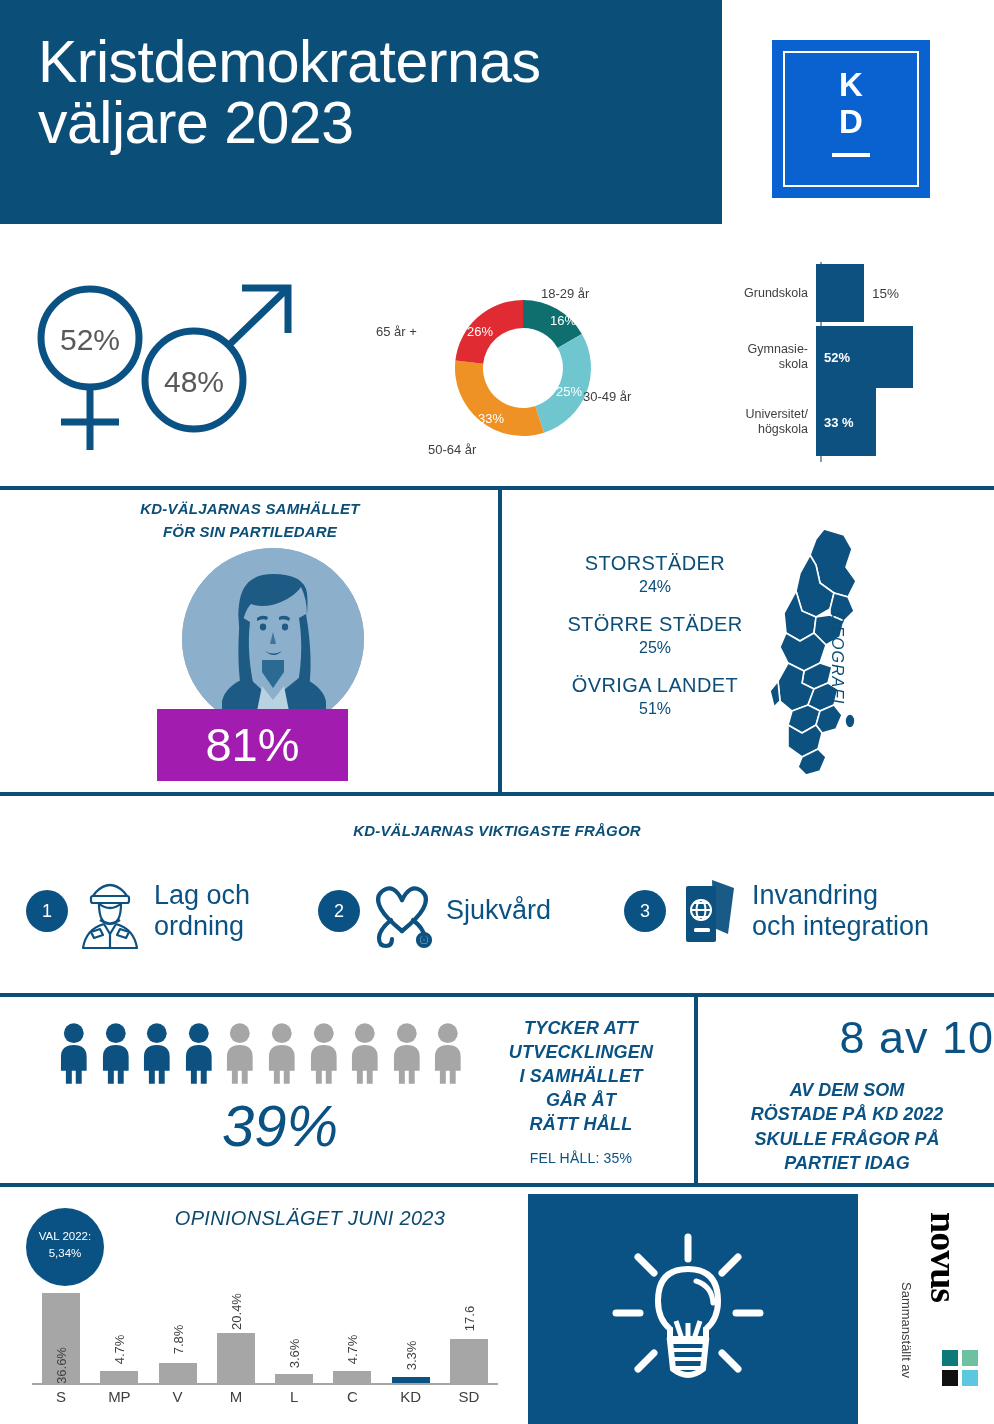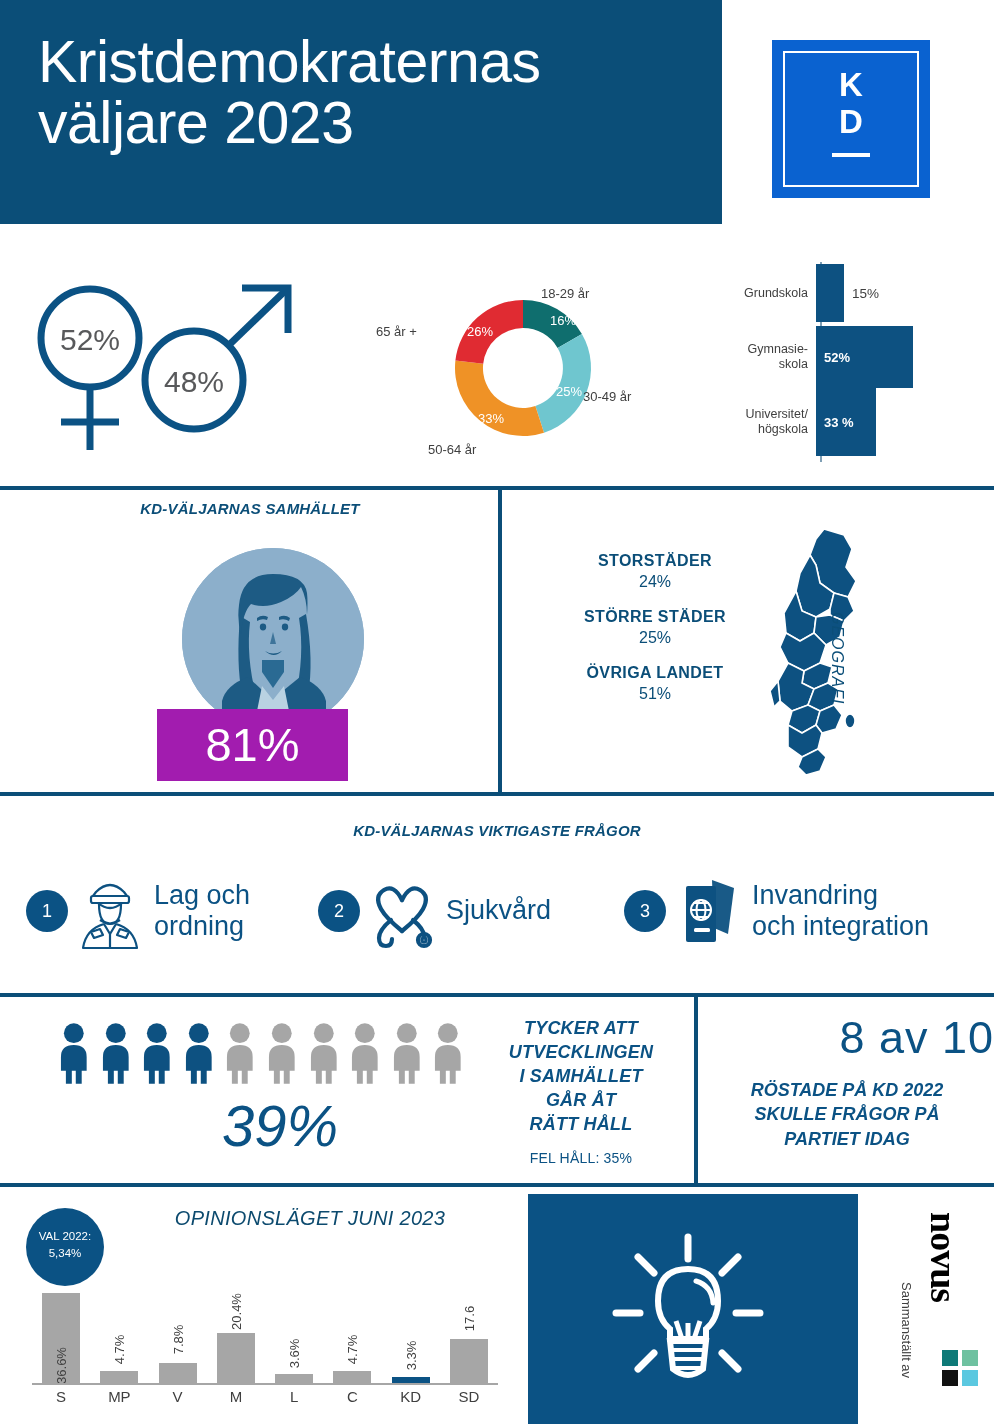--- a/index.html
+++ b/index.html
@@ -76,21 +76,21 @@
     position:absolute; left: 182px; top: 548px; width: 182px; height: 182px;
     background:#8cafcb; border-radius: 50%; overflow: hidden;
   }
   .pct-band {
     position:absolute; left: 157px; top: 709px; width: 191px; height: 72px;
     background:#a21caf; color:#fff; text-align:center;
     font-size: 47px; line-height: 72px;
   }
   .geo-list { position:absolute; left: 560px; top: 552px; width: 190px; text-align:center; }
   .geo-item { margin-bottom: 17px; color:#0b4e78; }
-  .geo-name { font-size: 16px; letter-spacing: .4px; font-weight: bold; }
+  .geo-name { font-size: 20px; letter-spacing: .4px; }
   .geo-val { font-size: 16px; margin-top: 3px; }
   .geo-word {
     position:absolute; left: 846px; top: 612px;
     color:#0b4e78; font-size: 16px; font-style: italic; letter-spacing: 1px;
     transform: rotate(90deg); transform-origin: left top; white-space: nowrap;
   }
   .sweden-map { position:absolute; left: 760px; top: 525px; width: 110px; height: 260px; }
 
   
   .issues { position:absolute; left:0; top: 860px; width: 994px; height: 125px; }
@@ -224,21 +224,21 @@
       <text x="60" y="186" fill="#3f3f3f" font-size="13" font-family="Liberation Sans, sans-serif">50-64 år</text>
       <text x="8" y="68" fill="#3f3f3f" font-size="13" font-family="Liberation Sans, sans-serif">65 år +</text>
     </svg>
   </div>
 
   <div class="edu">
     <div class="edu-axis"></div>
 
     <div class="edu-row" style="top: 8px; height: 58px;">
       <div class="edu-label">Grundskola</div>
-      <div class="edu-bar" style="width: 28px; height: 58px;">
+      <div class="edu-bar" style="width: 48px; height: 58px;">
         <div class="edu-bar-val outside">15%</div>
       </div>
     </div>
 
     <div class="edu-row" style="top: 70px; height: 62px;">
       <div class="edu-label">
         <div>Gymnasie-</div>
         <div>skola</div>
       </div>
       <div class="edu-bar" style="width: 97px; height: 62px;">
@@ -256,20 +256,21 @@
       </div>
     </div>
   </div>
 
   <div class="hrule" style="top: 486px;"></div>
   <div class="vrule" style="left: 498px; top: 486px; height: 310px;"></div>
   <div class="hrule" style="top: 792px;"></div>
 
   <div class="sec-title" style="left: 30px; top: 498px; width: 440px;">
     <div>KD-VÄLJARNAS SAMHÄLLET</div>
+    <div>FÖR SIN PARTILEDARE</div>
   </div>
 
   <div class="portrait-circle">
     <svg viewBox="0 0 182 182" width="182" height="182">
       <rect width="182" height="182" fill="#8cafcb"></rect>
       <g fill="#1d5b84">
 
         <path d="M58 68 q-4 48 2 78 l14 2 q-10 -40 -6 -74 Z"></path>
         <path d="M124 66 q8 46 2 82 l-13 2 q10 -42 4 -80 Z"></path>
 
@@ -451,20 +452,21 @@
     <div>TYCKER ATT</div>
     <div>UTVECKLINGEN</div>
     <div>I SAMHÄLLET</div>
     <div>GÅR ÅT</div>
     <div>RÄTT HÅLL</div>
     <div class="direction-sub">FEL HÅLL: 35%</div>
   </div>
 
   <div class="eight">8 av 10</div>
   <div class="eight-sub">
+    <div>AV DEM SOM</div>
     <div>RÖSTADE PÅ KD 2022</div>
     <div>SKULLE FRÅGOR PÅ</div>
     <div>PARTIET IDAG</div>
   </div>
 
   <div class="val-circle">
     <div>VAL 2022:</div>
     <div>5,34%</div>
   </div>
 

